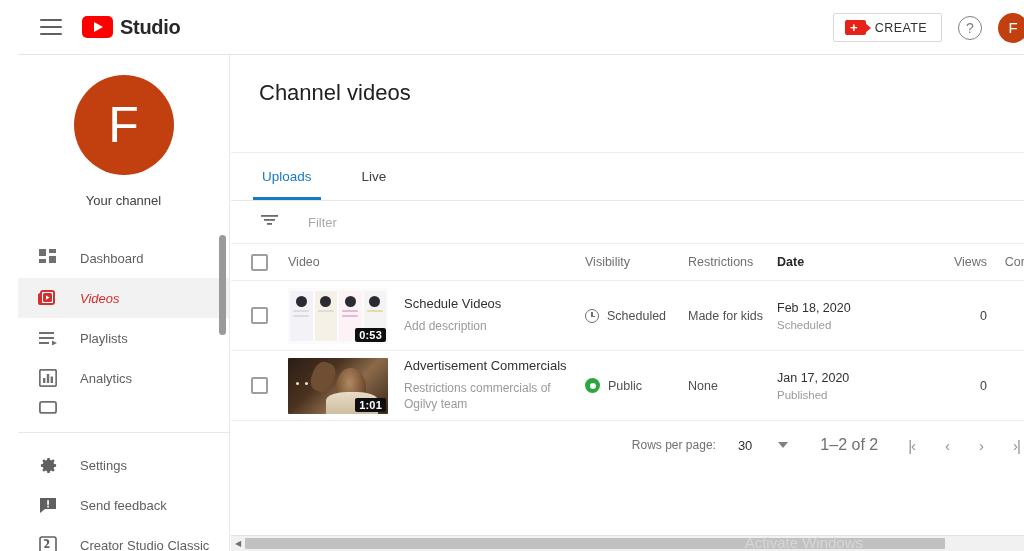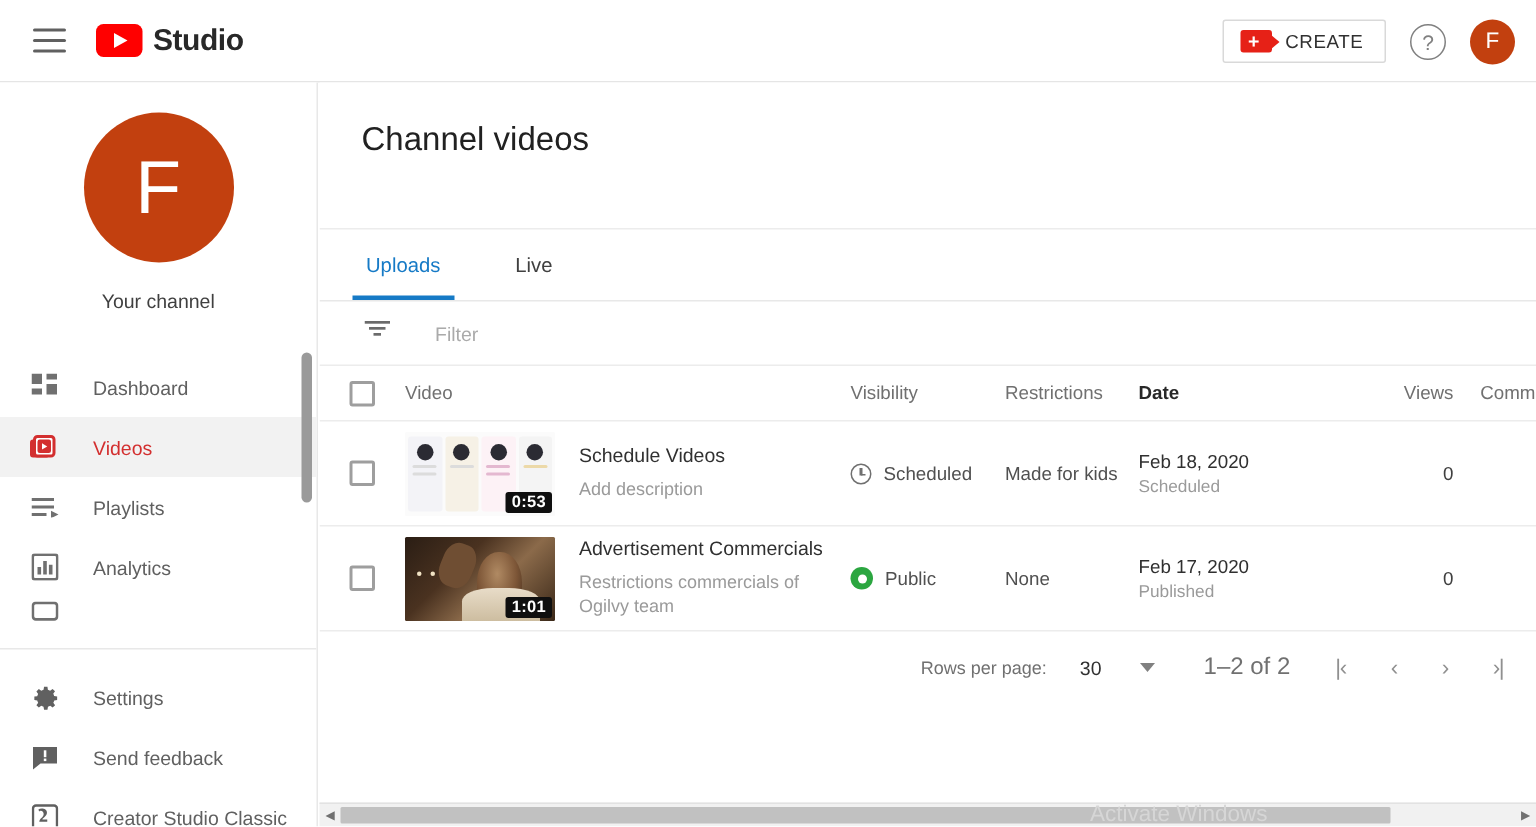--- a/index.html
+++ b/index.html
@@ -2,21 +2,21 @@
 <html><head>
 <meta charset="utf-8">
 <style>
   * { box-sizing: border-box; margin: 0; padding: 0; }
   html, body {
     width: 1024px; height: 551px;
     font-family: "Liberation Sans", sans-serif;
     background: #ffffff;
     overflow: hidden;
   }
-  .app { position: relative; width: 920px; height: 551px; }
+  .app { position: relative; width: 920px; height: 551px; margin-left: 18px; }
 
   
   .header {
     position: absolute; top: 0; left: 0; width: 1024px; height: 55px;
     background: #ffffff; border-bottom: 1px solid #e5e5e5;
     display: flex; align-items: center;
   }
   .hamburger {
     width: 22px; height: 16px; margin-left: 22px; margin-right: 20px;
     display: flex; flex-direction: column; justify-content: space-between;
@@ -92,21 +92,21 @@
     display: flex; align-items: center; justify-content: center;
     font-family: "Liberation Sans", sans-serif;
   }
   .channel-name { margin-top: 18px; font-size: 13px; color: #404040; }
 
   .nav { margin-top: 30px; }
   .nav-item {
     display: flex; align-items: center; height: 40px;
     padding-left: 20px; cursor: pointer; gap: 22px;
   }
-  .nav-item.active { background: #f2f2f2; }
+  .nav-item.active { background: #f2f2f2; font-style: italic; }
   .nav-label { font-size: 13px; color: #606060; }
   .nav-item.active .nav-label { color: #d32f2f; }
   .nav-icon { width: 20px; height: 20px; flex: none;
     display: flex; align-items: center; justify-content: center; }
   .nav-sep { height: 1px; background: #e8e8e8; margin: 12px 0; }
 
   .sb-track {
     position: absolute; right: 3px; top: 180px;
     width: 7px; height: 100px; background: #9a9a9a; border-radius: 4px;
   }
@@ -501,21 +501,21 @@
               <div class="v-title">Advertisement Commercials</div>
               <div class="v-desc">Restrictions commercials of Ogilvy team</div>
             </div>
           </div>
           <div class="c-vis">
             <span class="eye"></span>
             <span class="vis-text">Public</span>
           </div>
           <div class="c-restr restr-text">None</div>
           <div class="c-date">
-            <div class="date-main">Feb 17, 2020</div>
+            <div class="date-main">Jan 17, 2020</div>
             <div class="date-sub">Published</div>
           </div>
           <div class="c-views num">0</div>
           <div class="c-comm num">0</div>
         </div>
       </div>
 
       <div class="pager">
         <span class="pg-label">Rows per page:</span>
         <span class="pg-val">30</span>

